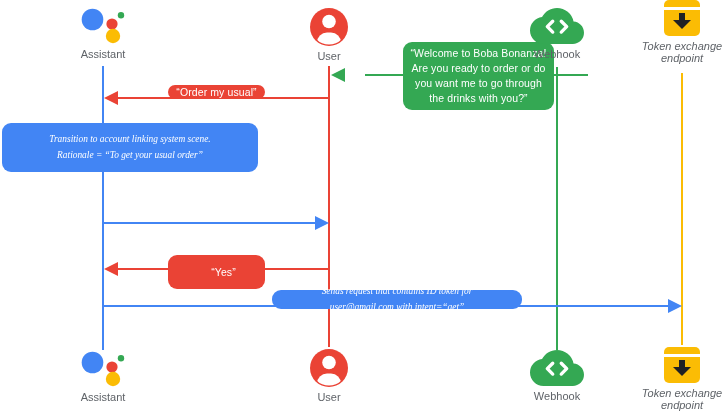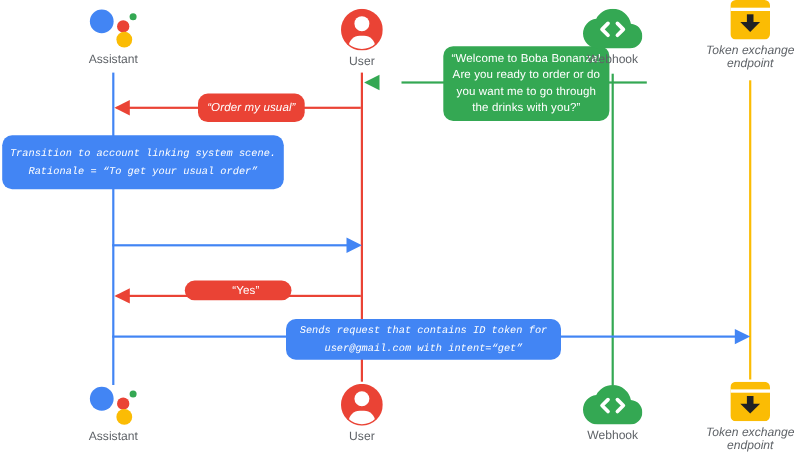--- a/index.html
+++ b/index.html
@@ -7,21 +7,21 @@
           font-family:"Liberation Sans",sans-serif;}
   .vline{position:absolute;width:2px;z-index:1;}
   .hline{position:absolute;height:2px;z-index:2;}
   .ah{position:absolute;width:0;height:0;z-index:2;
       border-top:7px solid transparent;border-bottom:7px solid transparent;}
   .ah-left{border-right:14px solid currentColor;}
   .ah-right{border-left:14px solid currentColor;}
   .bubble{position:absolute;z-index:3;color:#fff;display:flex;align-items:center;justify-content:center;
           text-align:center;white-space:pre-line;box-sizing:border-box;}
   .speech{font-size:10.5px;font-weight:500;line-height:15px;border-radius:9px;letter-spacing:0.1px;}
-  .code{font-family:Liberation Mono, monospace;font-style:italic;font-size:9.4px;line-height:15.5px;border-radius:9px;}
+  .code{font-family:Liberation Serif, serif;font-style:italic;font-size:9.4px;line-height:15.5px;border-radius:9px;}
   .bg-green{background:var(--green);margin-left:32px;}
   .bg-red{background:var(--red);}
   .bg-blue{background:var(--blue);}
   .c-green{color:var(--green);}
   .c-red{color:var(--red);}
   .c-blue{color:var(--blue);}
   .lf-blue{background:var(--blue);}
   .lf-red{background:var(--red);}
   .lf-green{background:var(--green);}
   .lf-yellow{background:var(--yellow);}
@@ -53,29 +53,29 @@
   <div class="ah ah-left c-red" style="left:104px;top:262px;"></div>
 
   <div class="hline bg-blue" style="left:102px;top:305px;width:567px;"></div>
   <div class="ah ah-right c-blue" style="left:668px;top:299px;"></div>
 
   <div class="bubble speech bg-green" style="left:371px;top:42px;width:151px;height:68px;">“Welcome to Boba Bonanza!
 Are you ready to order or do
 you want me to go through
 the drinks with you?”</div>
 
-  <div class="bubble speech bg-red" style="left:180px;top:85px;width:97px;height:26px;font-style:italic;">“Order my usual”</div>
+  <div class="bubble speech bg-red" style="left:168px;top:85px;width:97px;height:14px;">“Order my usual”</div>
 
   <div class="bubble code bg-blue" style="left:2px;top:123px;width:256px;height:49px;">Transition to account linking system scene.
 Rationale = “To get your usual order”</div>
 
 
-  <div class="bubble speech bg-red" style="left:168px;top:255px;width:97px;height:18px;padding-left:14px;">“Yes”</div>
+  <div class="bubble speech bg-red" style="left:168px;top:255px;width:97px;height:34px;padding-left:14px;">“Yes”</div>
 
-  <div class="bubble code bg-blue" style="left:260px;top:290px;width:250px;height:37px;">Sends request that contains ID token for
+  <div class="bubble code bg-blue" style="left:272px;top:290px;width:250px;height:19px;">Sends request that contains ID token for
 user@gmail.com with intent=“get”</div>
 
   <div class="actor" style="left:53px;top:8px;">
     <span class="icon">
       <svg width="44" height="36" viewBox="0 0 44 36">
         <circle cx="11.5" cy="11.5" r="10.8" fill="#4285F4"></circle>
         <circle cx="31" cy="16" r="5.6" fill="#EA4335"></circle>
         <circle cx="40" cy="7.2" r="3.2" fill="#34A853"></circle>
         <circle cx="32" cy="28" r="7.2" fill="#FBBC04"></circle>
       </svg>

